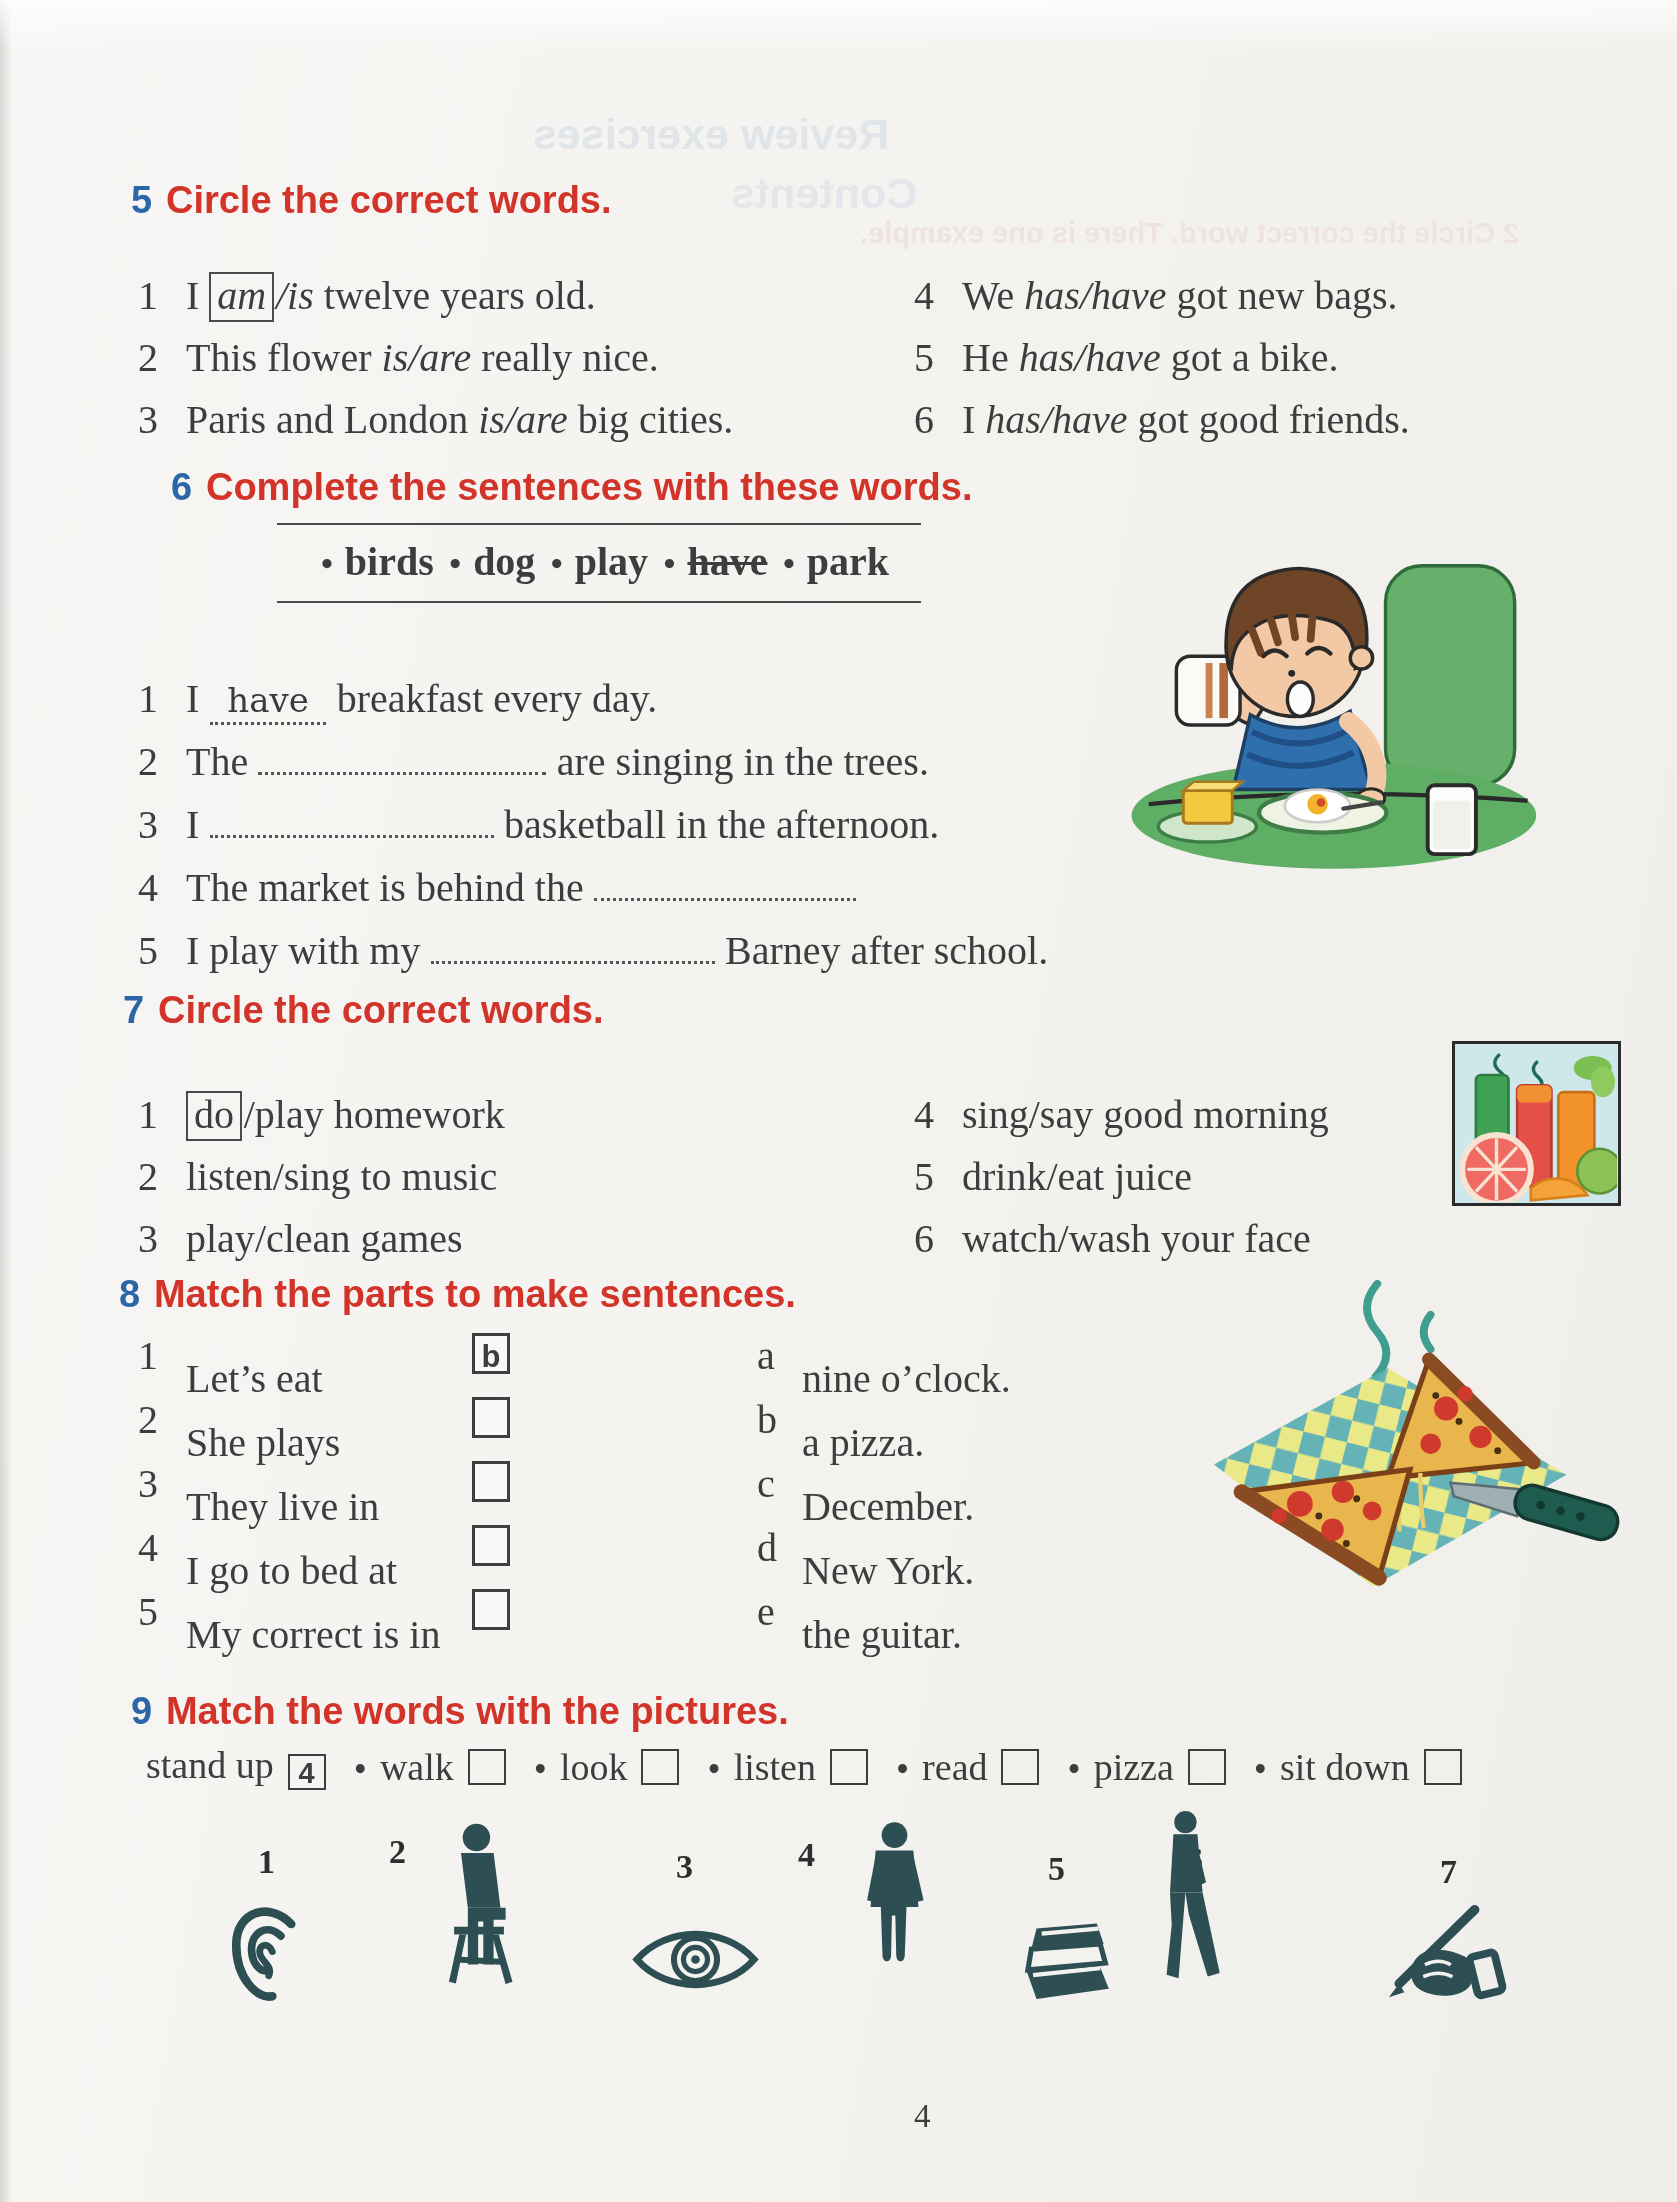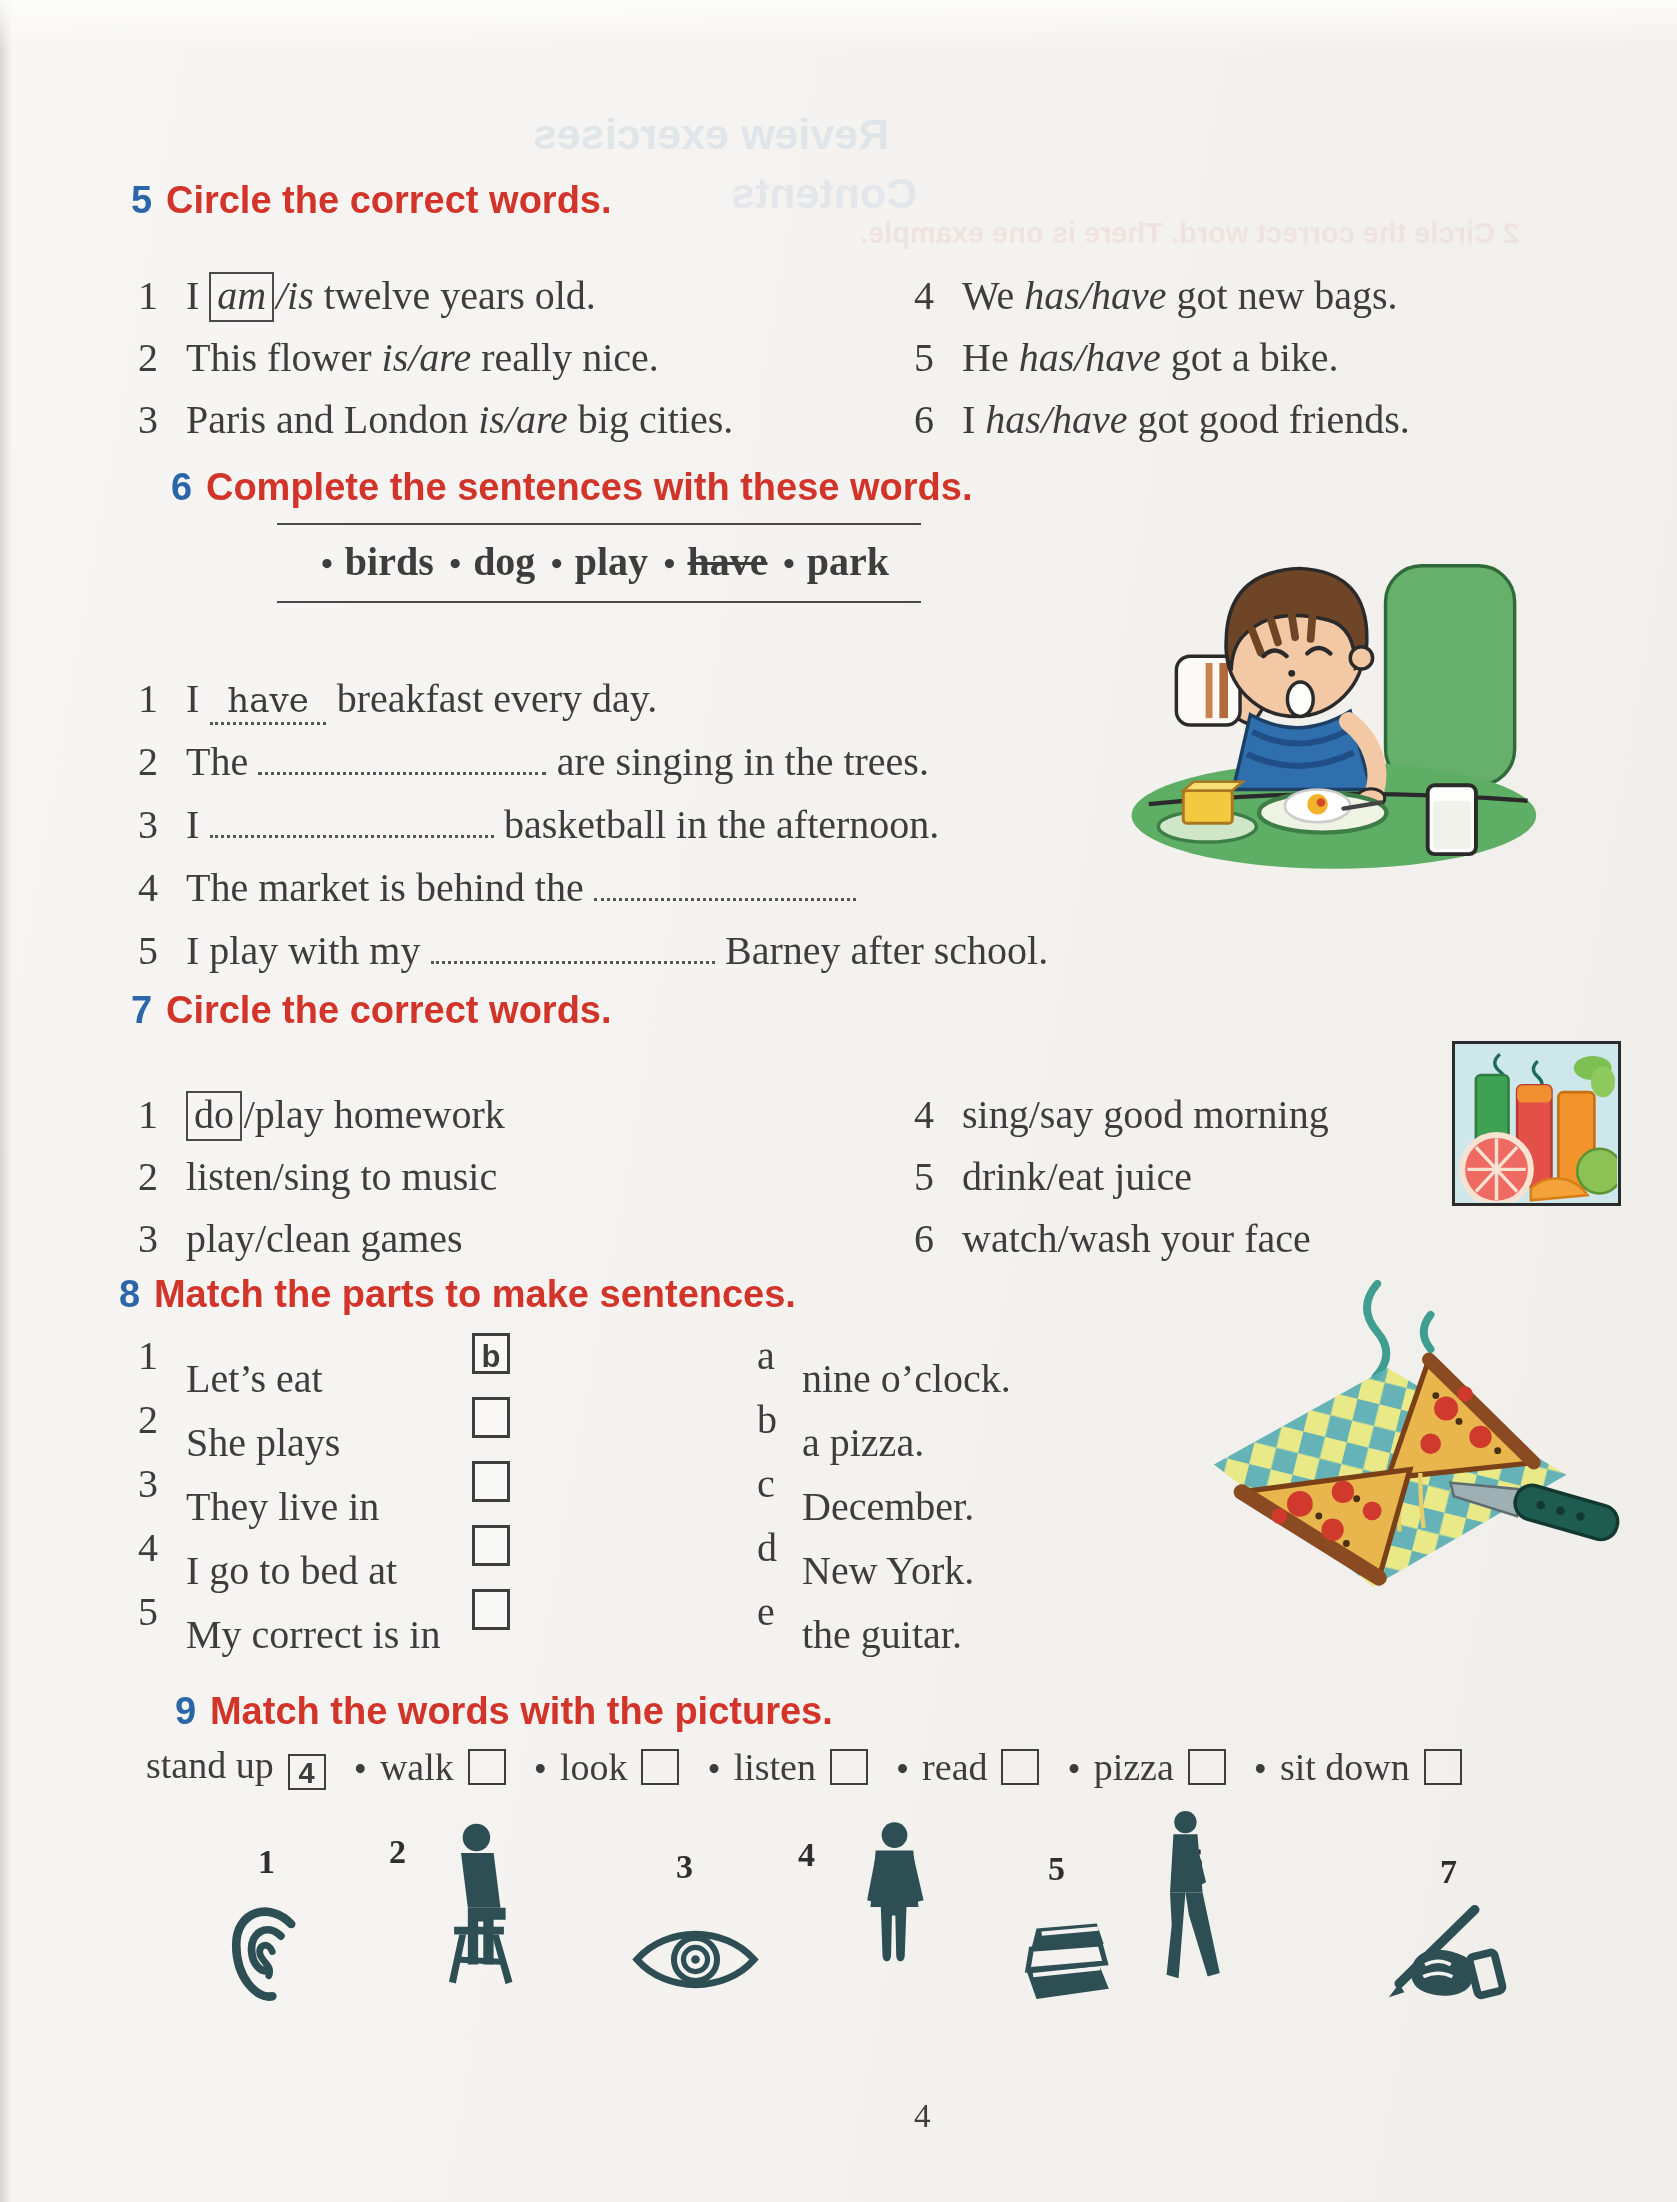--- a/index.html
+++ b/index.html
@@ -168,21 +168,21 @@
       <circle cx="230" cy="320" r="5" fill="#d04a2a"></circle>
       <path d="M300,320 L256,327" stroke="#444" stroke-width="5" stroke-linecap="round"></path>
       <ellipse cx="98" cy="348" rx="57" ry="18" fill="#cfe6c8" stroke="#3f7d46" stroke-width="4"></ellipse>
       <rect x="70" y="306" width="57" height="38" rx="4" fill="#f2c93f" stroke="#a87a20" stroke-width="3.5"></rect>
       <path d="M70,306 l12,-10 h57 l-12,10 Z" fill="#f8de77" stroke="#a87a20" stroke-width="3"></path>
       <rect x="354" y="300" width="56" height="80" rx="8" fill="#fdfdfb" stroke="#2a2a2a" stroke-width="4.5"></rect>
       <rect x="360" y="318" width="44" height="56" rx="5" fill="#f1f1ec"></rect>
     </svg>
   </div>
 
-  <div class="heading" style="left:131px;top:989px;">
+  <div class="heading" style="left:123px;top:989px;">
     <span class="hnum">7</span><span class="htitle">Circle the correct words.</span>
   </div>
 
   <div class="iblock" style="left:138px;top:1044px;">
     <div class="row">
       <span class="inum">1</span>
       <span class="itext"><span class="boxed">do</span><span>/</span><span>play</span><span> homework</span></span>
     </div>
     <div class="row">
       <span class="inum">2</span>
@@ -314,21 +314,21 @@
         <circle cx="210" cy="272" r="13" fill="#cf3a2c"></circle>
         <circle cx="198" cy="316" r="13" fill="#cf3a2c"></circle>
         <circle cx="244" cy="294" r="11" fill="#cf3a2c"></circle>
         <circle cx="136" cy="300" r="9" fill="#cf3a2c"></circle>
       <circle cx="182" cy="300" r="4" fill="#4a3013"></circle>
         <circle cx="226" cy="280" r="4" fill="#4a3013"></circle>
         <circle cx="214" cy="332" r="4" fill="#4a3013"></circle>
     </svg>
   </div>
 
-  <div class="heading" style="left:131px;top:1690px;margin-left:44px;">
+  <div class="heading" style="left:131px;top:1690px;">
     <span class="hnum">9</span><span class="htitle">Match the words with the pictures.</span>
   </div>
 
   <div class="words-row">
     <span><span class="w9label">stand up</span><span class="wbox">4</span></span>
     <span><span class="bullet9">•</span><span class="w9label">walk</span><span class="wbox"></span></span>
     <span><span class="bullet9">•</span><span class="w9label">look</span><span class="wbox"></span></span>
     <span><span class="bullet9">•</span><span class="w9label">listen</span><span class="wbox"></span></span>
     <span><span class="bullet9">•</span><span class="w9label">read</span><span class="wbox"></span></span>
     <span><span class="bullet9">•</span><span class="w9label">pizza</span><span class="wbox"></span></span>

